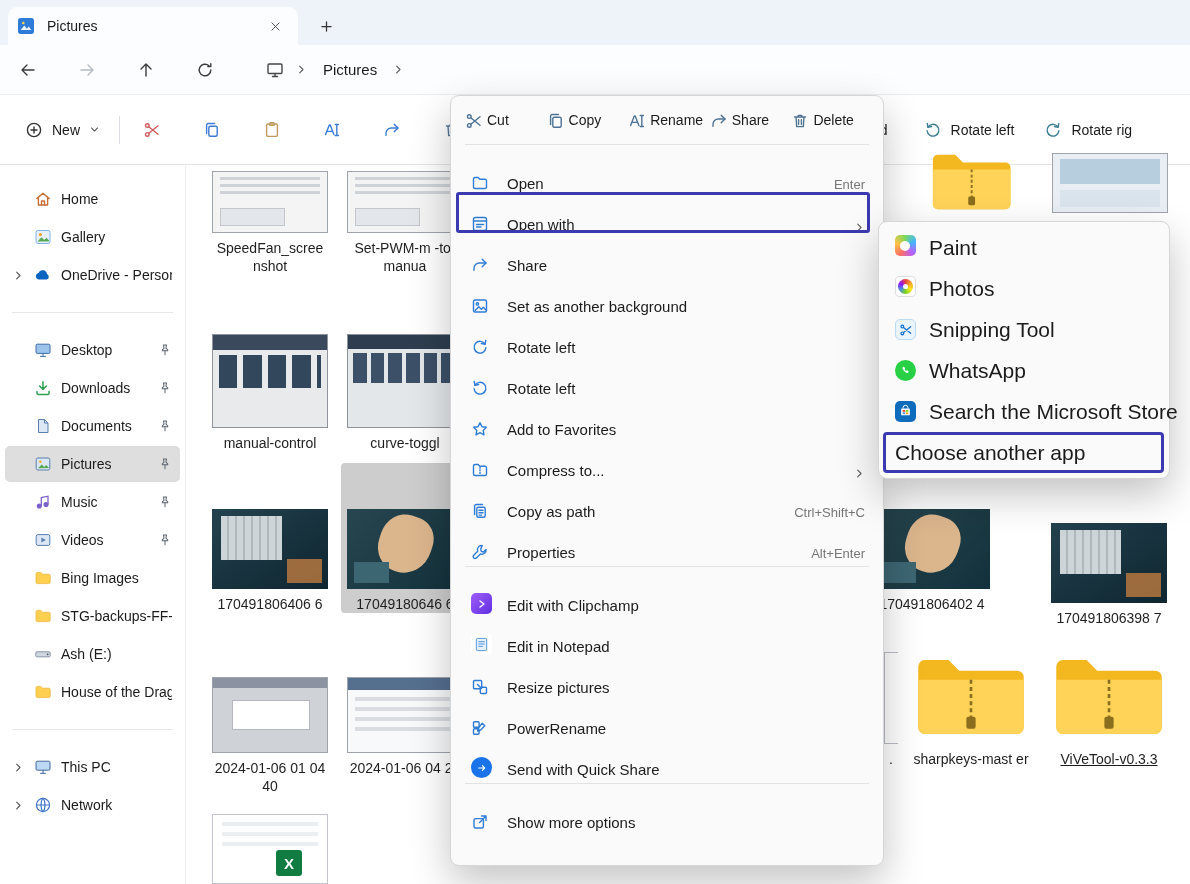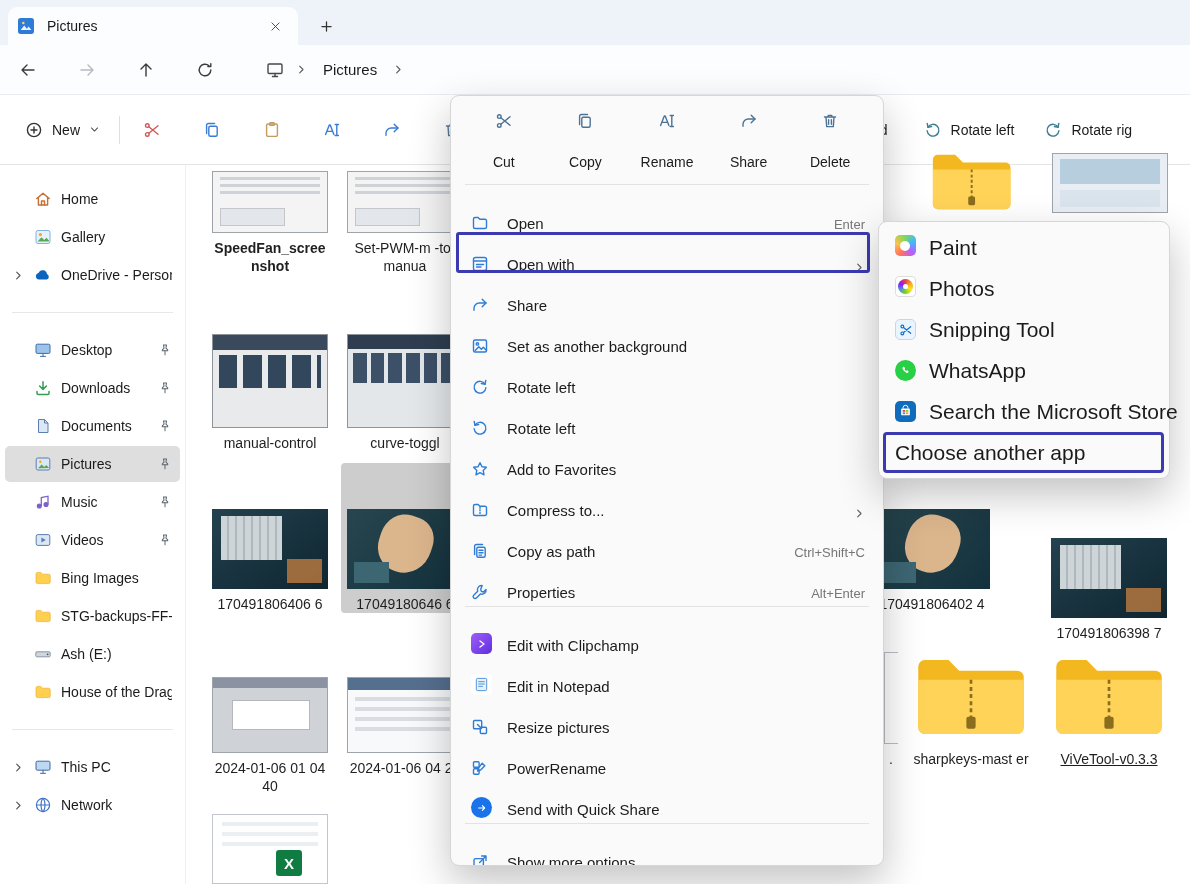--- a/index.html
+++ b/index.html
@@ -78,21 +78,21 @@
   .t-zip{display:flex;align-items:center;justify-content:center;background:transparent}
   .t-zip svg{height:100%;width:auto}
   .t-sliver{background:#fff;border:1px solid #b9bdc3;border-right:none}
   .t-doc-partial{background:#fff;border:1px solid #c2c6cc}
   .t-doc-partial::after{content:"X";position:absolute;right:22%;bottom:10%;width:26px;height:26px;background:#107c41;color:#fff;font-weight:bold;font-size:15px;display:flex;align-items:center;justify-content:center;border-radius:3px}
   .t-doc-partial::before{content:"";position:absolute;left:8%;top:10%;width:84%;height:40%;background:repeating-linear-gradient(180deg,#eceff2 0 4px,#fff 4px 10px)}
 
   
   .ctx{position:absolute;left:450px;top:95px;width:434px;height:771px;background:#fafafb;border:1px solid #d6d6d6;border-radius:9px;box-shadow:0 16px 40px rgba(0,0,0,.24);z-index:40;padding:5px 4px;overflow:hidden}
   .ctx-quick{display:flex;gap:4px;padding:2px 10px 0}
-  .ctx-qa{flex:1;display:flex;flex-direction:column;align-items:center;gap:24px;padding:9px 0;border-radius:5px}
+  .ctx-qa{flex:1;display:flex;flex-direction:row;align-items:flex-start;gap:4px;padding:9px 0;border-radius:5px}
   .ctx-qa .ic{color:#4c7396;display:flex}
   .ctx-qa-label{font-size:14px}
   .ctx-sep{height:1px;background:#e3e3e5;margin:5px 10px 6px}
   .ctx-row{display:flex;align-items:flex-end;height:41px;padding:0 14px 0 16px;gap:15px;font-size:15px;border-radius:5px;position:relative}
   .ctx-row .ic{width:21px;display:flex;color:#2e7cd6;flex:none}
   .ctx-label{flex:1;white-space:nowrap}
   .ctx-short{color:#767676;font-size:13px}
   .ctx-chev{color:#5f5f5f;display:flex}
   .boxed::after{content:"";position:absolute;left:1px;right:9px;top:0;bottom:0;border:3px solid #3c3ab0;border-radius:3px;pointer-events:none}
 
@@ -450,21 +450,21 @@
               <path d="M2.6 9h12.8M9 2.4c2.6 2.2 2.6 11 0 13.2C6.4 13.4 6.4 4.6 9 2.4z"></path>
             </svg>
           </span>
           <span class="sb-label">Network</span>
         </div>
       </div>
   </div>
 
   <div class="content"></div>
   <div id="files-layer">
-      <div class="tile" style="left: 206px; top: 171px; width: 128px; font-weight: bold;">
+      <div class="tile" style="left: 206px; top: 171px; width: 128px;">
         <div class="thumb t-shot-light" style="height: 62px;"></div>
         <div class="tlabel">SpeedFan_scree nshot</div>
       </div>
       <div class="tile" style="left: 341px; top: 171px; width: 128px;">
         <div class="thumb t-shot-light" style="height: 62px;"></div>
         <div class="tlabel">Set-PWM-m -to-manua</div>
       </div>
       <div class="tile" style="left: 912px; top: 150px; width: 120px;">
         <div class="thumb t-zip" style="height: 64px;">
           <svg viewBox="0 0 88 66" preserveAspectRatio="xMidYMid meet">
@@ -494,21 +494,21 @@
         <div class="thumb t-photo-board2" style="height: 80px;"></div>
         <div class="tlabel">17049180646 6</div>
       </div>
       <div class="tile" style="left: 884px; top: 509px; width: 14px;">
         <div class="thumb t-sliver" style="height: 80px; width: 100%;"></div>
       </div>
       <div class="tile" style="left: 869px; top: 509px; width: 126px;">
         <div class="thumb t-photo-board2" style="height: 80px;"></div>
         <div class="tlabel">170491806402 4</div>
       </div>
-      <div class="tile" style="left: 1046px; top: 538px; width: 126px;">
+      <div class="tile" style="left: 1046px; top: 523px; width: 126px;">
         <div class="thumb t-photo-board" style="height: 80px;"></div>
         <div class="tlabel">170491806398 7</div>
       </div>
       <div class="tile" style="left: 206px; top: 677px; width: 128px;">
         <div class="thumb t-shot-dialog" style="height: 76px;"></div>
         <div class="tlabel">2024-01-06 01 04 40</div>
       </div>
       <div class="tile" style="left: 341px; top: 677px; width: 128px;">
         <div class="thumb t-shot-light2" style="height: 76px;"></div>
         <div class="tlabel">2024-01-06 04 26</div>

